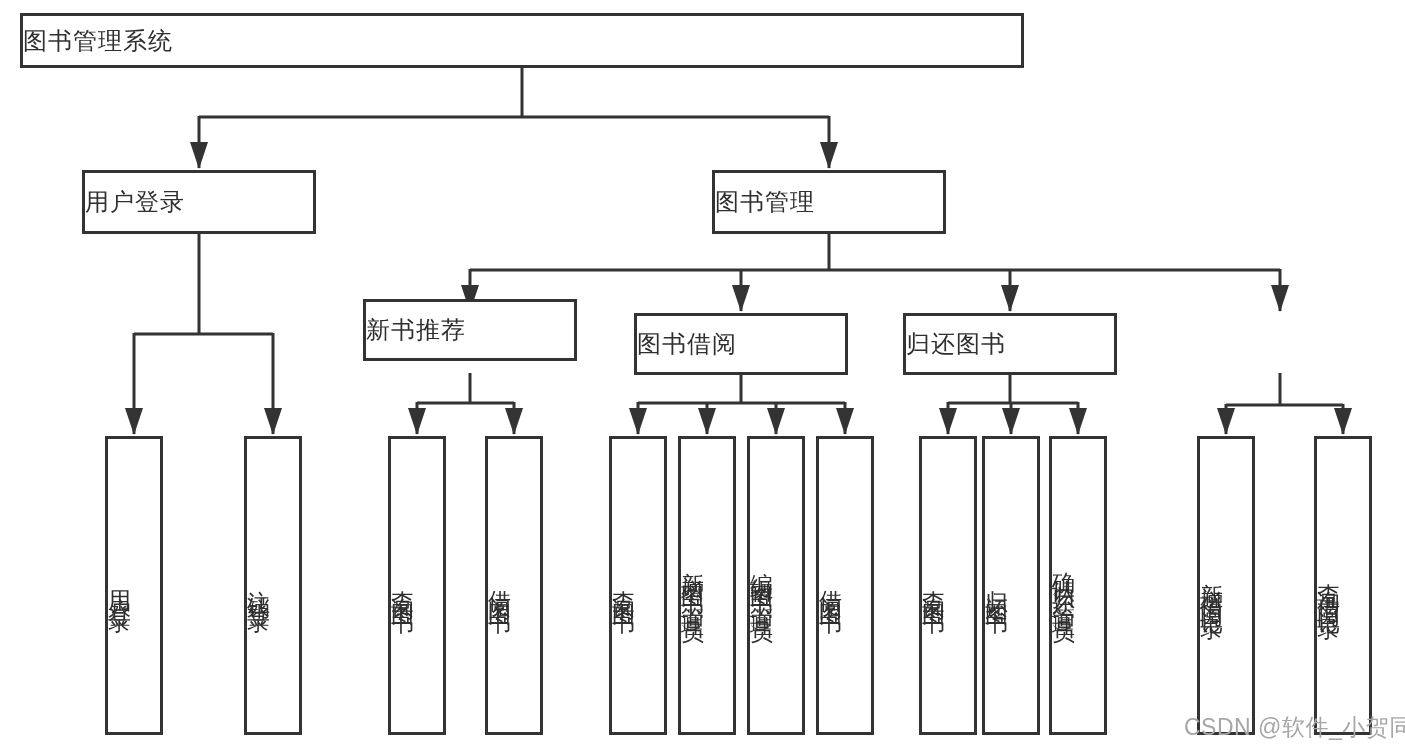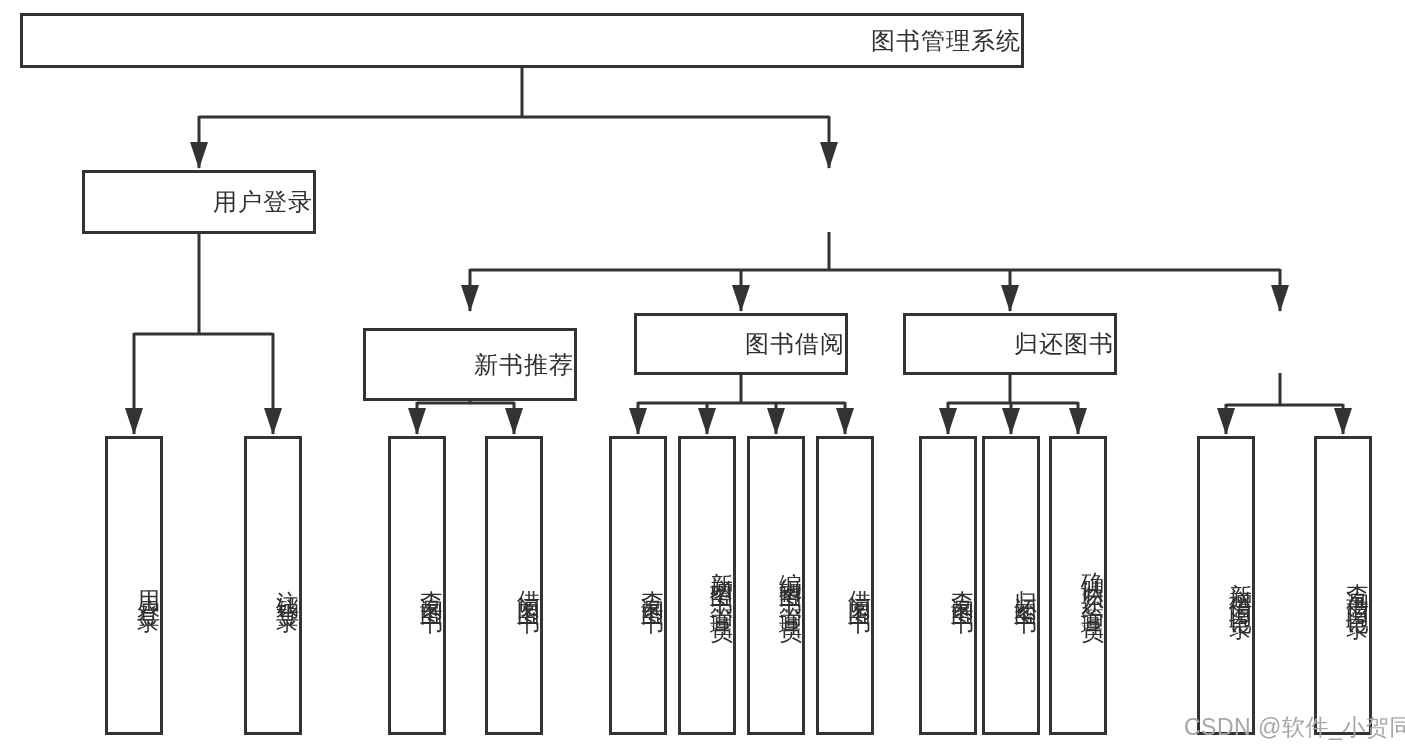--- a/index.html
+++ b/index.html
@@ -12,21 +12,21 @@
   }
   #connectors{position:absolute;left:0;top:0;z-index:1;}
   .node{
     position:absolute;
     box-sizing:border-box;
     background:#ffffff;
     border:3px solid #333333;
     color:#2f2f2f;
     display:flex;
     align-items:center;
-    justify-content:flex-end;
+    justify-content:flex-start;
     z-index:2;
   }
   .hlabel{
     font-size:24px;
     letter-spacing:1px;
     white-space:nowrap;
   }
   .leaf .vlabel{
     writing-mode:vertical-rl;
     text-orientation:mixed;
@@ -100,22 +100,25 @@
     </g>
   </svg>
 
   <div class="node" style="left:20px;top:13px;width:1004px;height:55px;">
     <span class="hlabel">图书管理系统</span>
   </div>
 
   <div class="node" style="left:82px;top:170px;width:234px;height:64px;">
     <span class="hlabel">用户登录</span>
   </div>
+  <div class="node" style="left:712px;top:170px;width:234px;height:64px;">
+    <span class="hlabel">图书管理</span>
+  </div>
 
-  <div class="node" style="left:363px;top:328px;width:214px;height:73px;">
+  <div class="node" style="left:363px;top:299px;width:214px;height:62px;">
     <span class="hlabel">新书推荐</span>
   </div>
   <div class="node" style="left:634px;top:313px;width:214px;height:62px;">
     <span class="hlabel">图书借阅</span>
   </div>
   <div class="node" style="left:903px;top:313px;width:214px;height:62px;">
     <span class="hlabel">归还图书</span>
   </div>
 
   <div class="node leaf" style="left:105px;top:436px;width:58px;height:299px;">

